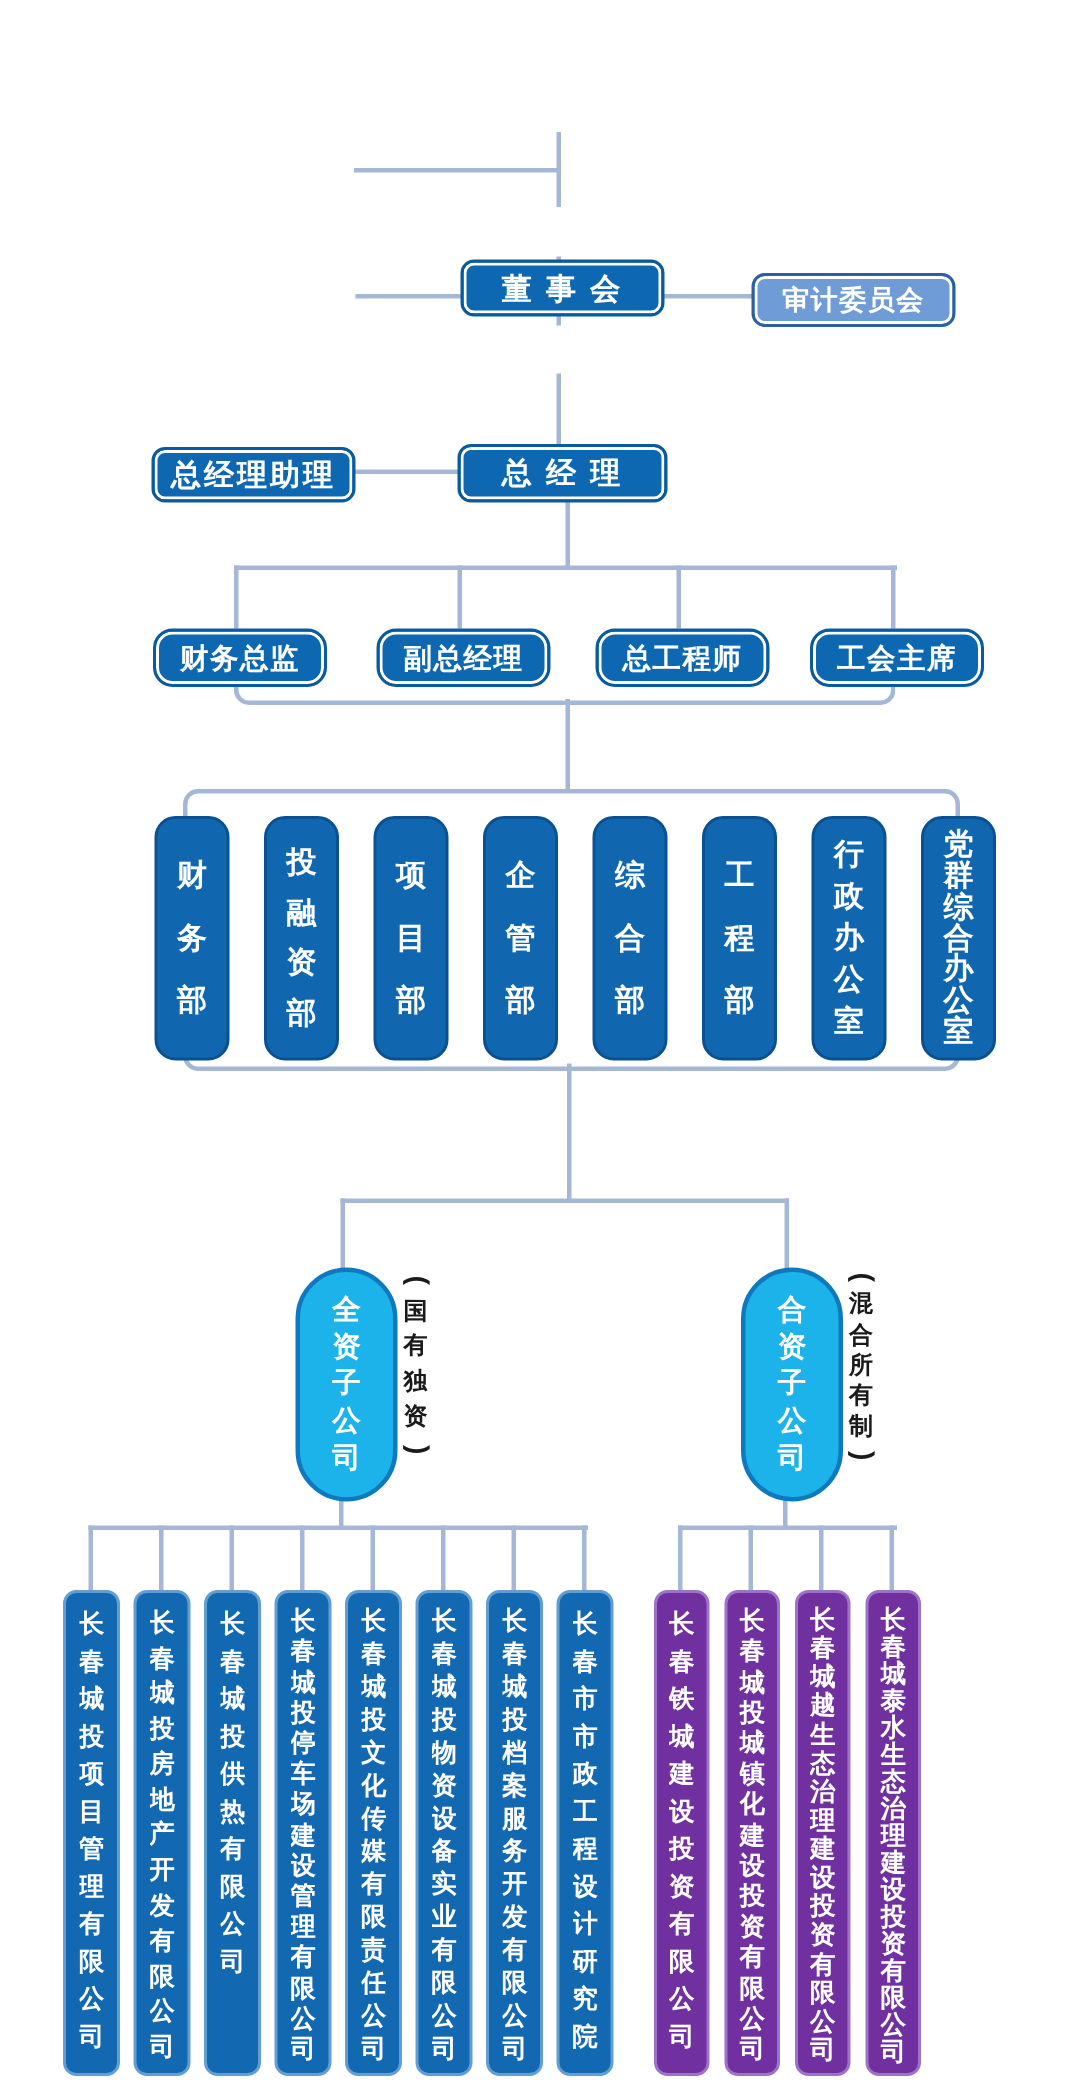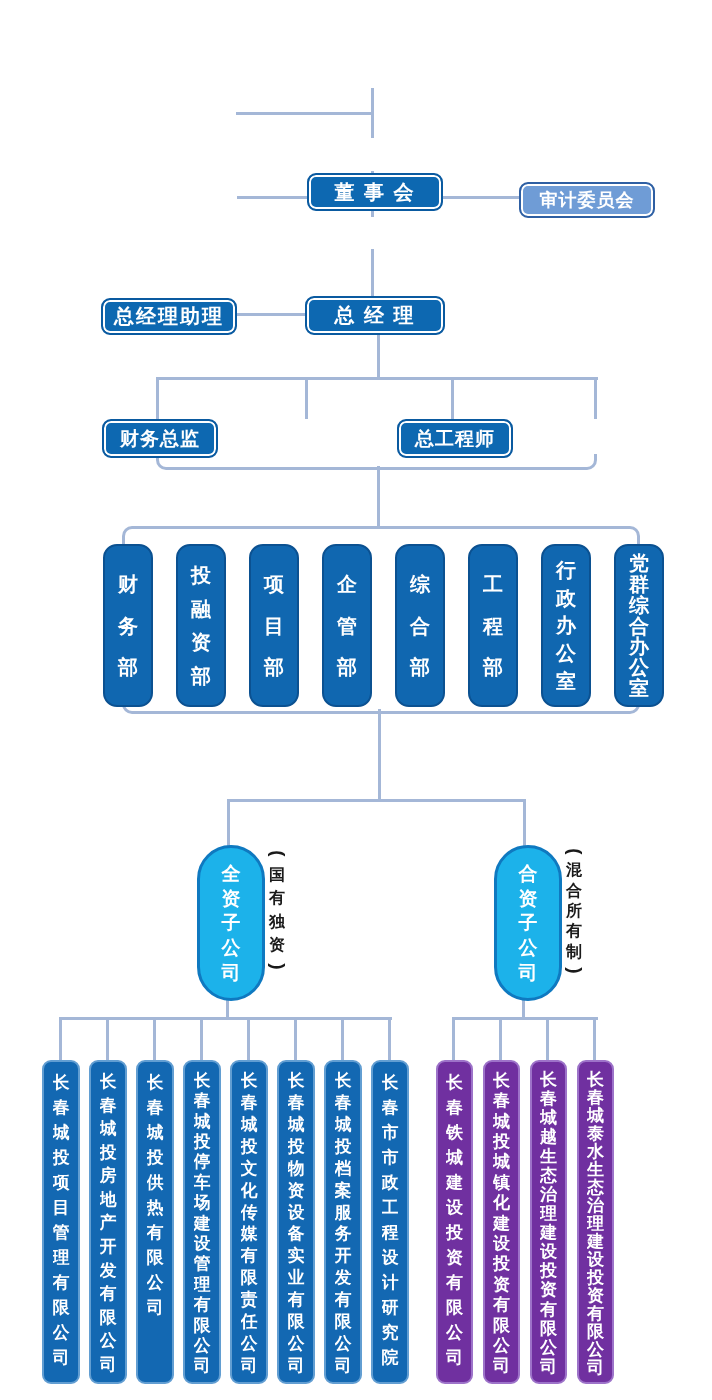--- a/index.html
+++ b/index.html
@@ -21,21 +21,21 @@
           border-top-left-radius:10px;border-top-right-radius:10px;}
   .br-bottom{border-bottom-width:3px;border-left-width:3px;border-right-width:3px;
           border-bottom-left-radius:10px;border-bottom-right-radius:10px;}
   .br-split{border-top-width:3px;border-left-width:3px;border-right-width:3px;}
 
   .node{position:absolute;z-index:2;display:flex;align-items:center;justify-content:center;
         background:var(--darkbox);border:2px solid var(--darkbox-bd);border-radius:9px;
         box-shadow:inset 0 0 0 2px #fff;color:#fff;font-weight:700;font-size:20px;
         letter-spacing:2px;white-space:pre;}
   .node.light{background:var(--lightbox);border-color:var(--lightbox-bd);font-size:18px;letter-spacing:1px;}
-  .node.exec{font-size:19px;letter-spacing:1px;}
+  .node.exec{font-size:19px;letter-spacing:1px;border-radius:13px;}
 
   .dept{position:absolute;z-index:2;background:var(--pill);border:2px solid var(--pill-bd);
         border-radius:14px;display:flex;flex-direction:column;align-items:center;
         justify-content:space-evenly;padding:6px 0;color:#fff;font-weight:700;font-size:20px;}
   .dept>span{line-height:1;}
 
   .oval{position:absolute;z-index:2;background:var(--oval);border:3px solid var(--oval-bd);
         border-radius:999px;display:flex;flex-direction:column;align-items:center;
         justify-content:space-evenly;padding:10px 0;color:#fff;font-weight:700;font-size:19px;}
   .oval>span{line-height:1;}
@@ -96,26 +96,28 @@
   <div class="vl" style="left:341px;top:1017px;width:3px;height:43px;"></div>
   <div class="vl" style="left:388px;top:1017px;width:3px;height:43px;"></div>
 
   <div class="hl" style="left:452px;top:1017px;width:146px;height:3px;"></div>
   <div class="vl" style="left:452px;top:1017px;width:3px;height:43px;"></div>
   <div class="vl" style="left:499px;top:1017px;width:3px;height:43px;"></div>
   <div class="vl" style="left:546px;top:1017px;width:3px;height:43px;"></div>
   <div class="vl" style="left:593px;top:1017px;width:3px;height:43px;"></div>
 
   <div class="node" style="left:307px;top:137px;width:132px;height:34px;margin-top:36px;">董 事 会</div>
-  <div class="node light" style="left:519px;top:182px;width:132px;height:32px;text-align:center;">审计委员会</div>
+  <div class="node light" style="left:501px;top:182px;width:132px;height:32px;text-align:center;">审计委员会</div>
   <div class="node" style="left:101px;top:298px;width:132px;height:33px;">总经理助理</div>
   <div class="node" style="left:305px;top:296px;width:136px;height:35px;">总 经 理</div>
 
   <div class="node exec" style="left:102px;top:419px;width:112px;height:35px;">财务总监</div>
+  <div class="node exec" style="left:251px;top:419px;width:112px;height:35px;">副总经理</div>
   <div class="node exec" style="left:397px;top:419px;width:112px;height:35px;text-align:right;">总工程师</div>
+  <div class="node exec" style="left:540px;top:419px;width:112px;height:35px;">工会主席</div>
 
   <div class="dept" style="left:103px;top:544px;width:46px;height:147px;">
       <span>财</span>
       <span>务</span>
       <span>部</span>
     </div>
   <div class="dept" style="left:176px;top:544px;width:46px;height:147px;">
       <span>投</span>
       <span>融</span>
       <span>资</span>

